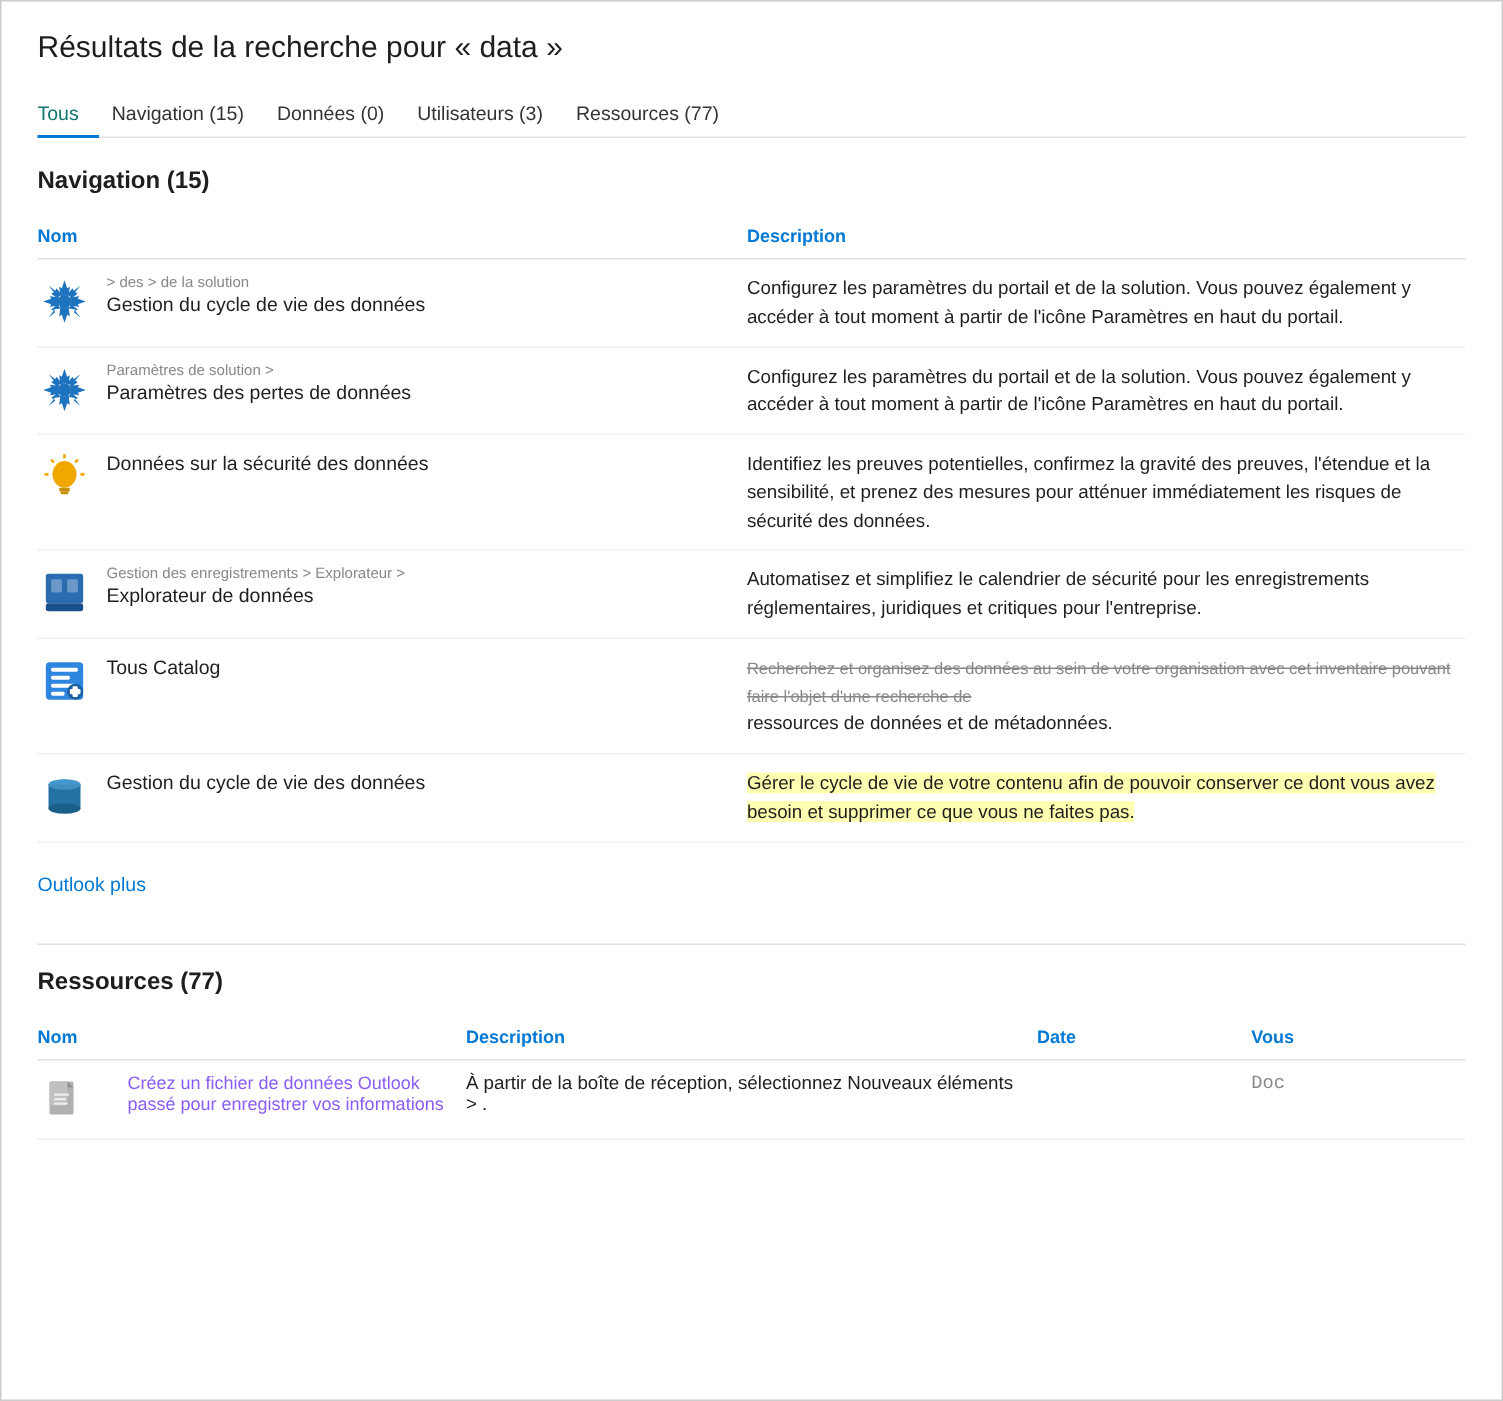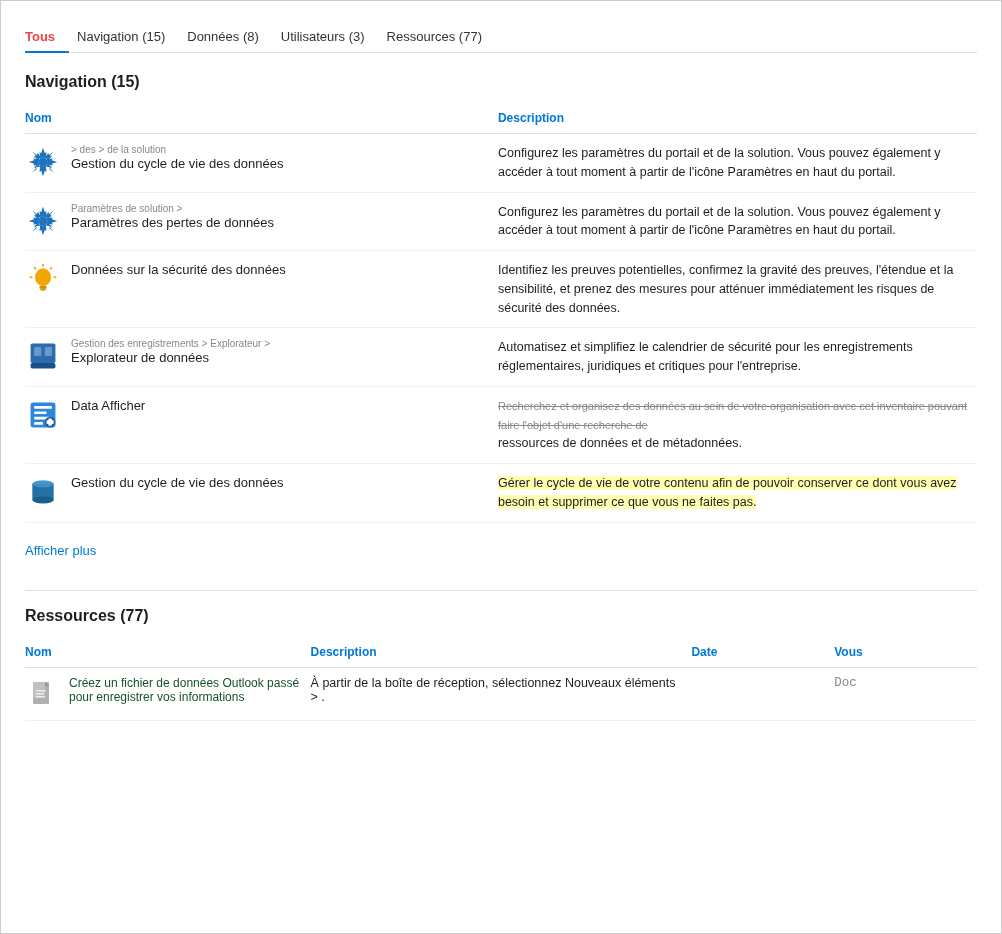--- a/index.html
+++ b/index.html
@@ -31,22 +31,22 @@
     }
     .tab {
       padding: 8px 14px 8px 0;
       cursor: pointer;
       font-size: 13px;
       color: #333;
       position: relative;
       margin-right: 8px;
     }
     .tab.active {
-      color: #ef4444;
-      font-weight: 700;
+      color: #0f766e;
+      font-weight: 400;
     }
     .tab.active::after {
       content: '';
       position: absolute;
       bottom: -1px;
       left: 0;
       right: 0;
       height: 2px;
       background: #0078d4;
     }
@@ -183,25 +183,26 @@
     }
     .nav-col-desc {
       width: 52%;
     }
   </style>
 </head>
 <body>
 
 <div class="page-container">
 
+  <h1 class="page-title">Résultats de la recherche pour « data »</h1>
 
   <div class="tabs-row">
     <div class="tab active">Tous</div>
     <div class="tab">Navigation (15)</div>
-    <div class="tab">Données (8)</div>
+    <div class="tab">Données (0)</div>
     <div class="tab">Utilisateurs (3)</div>
     <div class="tab">Ressources (77)</div>
   </div>
 
   <div>
     <h2 class="section-title">Navigation (15)</h2>
 
     <table class="nav-table">
       <thead>
         <tr>
@@ -296,21 +297,21 @@
         <rect x="4" y="4" width="28" height="28" rx="3" fill="#2e86de"></rect>
         <rect x="8" y="8" width="20" height="3" rx="1" fill="#fff"></rect>
         <rect x="8" y="14" width="14" height="3" rx="1" fill="#fff"></rect>
         <rect x="8" y="20" width="18" height="3" rx="1" fill="#fff"></rect>
         <rect x="8" y="26" width="10" height="3" rx="1" fill="#fff"></rect>
         <circle cx="26" cy="26" r="6" fill="#1a5fa0"></circle>
         <rect x="24" y="22" width="4" height="8" rx="1" fill="#fff"></rect>
         <rect x="22" y="24" width="8" height="4" rx="1" fill="#fff"></rect>
       </svg>
                 </div>
-                <div><span class="nav-item-name">Data Afficher</span></div>
+                <div><span class="nav-item-name">Tous Catalog</span></div>
               </div>
             </td>
             <td class="desc-cell nav-col-desc"><span class="desc-strikethrough">Recherchez et organisez des données au sein de votre organisation avec cet inventaire pouvant faire l'objet d'une recherche de</span><br><span>ressources de données et de métadonnées.</span></td>
           </tr>
           <tr>
             <td class="nav-col-name">
               <div class="name-cell">
                 <div class="icon-wrapper">
                   <svg class="icon-cylinder" viewBox="0 0 36 36" xmlns="http://www.w3.org/2000/svg">
         <ellipse cx="18" cy="9" rx="12" ry="4" fill="#2980b9"></ellipse>
@@ -320,21 +321,21 @@
       </svg>
                 </div>
                 <div><span class="nav-item-name">Gestion du cycle de vie des données</span></div>
               </div>
             </td>
             <td class="desc-cell nav-col-desc"><span style="background: rgba(255, 255, 0, 0.3);">Gérer le cycle de vie de votre contenu afin de pouvoir conserver ce dont vous avez besoin et supprimer ce que vous ne faites pas.</span></td>
           </tr>
         </tbody>
     </table>
 
-    <span class="afficher-plus">Afficher plus</span>
+    <span class="afficher-plus">Outlook plus</span>
   </div>
 
   <hr class="section-divider">
 
   <div>
     <h2 class="section-title">Ressources (77)</h2>
 
     <table class="res-table">
       <thead>
         <tr>
@@ -351,21 +352,21 @@
                 <div class="icon-wrapper">
                   <svg class="icon-doc" viewBox="0 0 28 28" xmlns="http://www.w3.org/2000/svg">
         <rect x="4" y="2" width="16" height="22" rx="1" fill="#b0b0b0"></rect>
         <rect x="4" y="2" width="12" height="16" rx="1" fill="#c0c0c0"></rect>
         <polygon points="16,2 20,6 16,6" fill="#909090"></polygon>
         <rect x="7" y="10" width="10" height="1.5" rx="0.5" fill="#fff" opacity="0.7"></rect>
         <rect x="7" y="13" width="8" height="1.5" rx="0.5" fill="#fff" opacity="0.7"></rect>
         <rect x="7" y="16" width="9" height="1.5" rx="0.5" fill="#fff" opacity="0.7"></rect>
       </svg>
                 </div>
-                <span style="font-size: 12px; color: #14532d;">Créez un fichier de données Outlook passé pour enregistrer vos informations</span>
+                <span style="font-size: 12px; color: #8b5cf6; margin-left: 16px;">Créez un fichier de données Outlook passé pour enregistrer vos informations</span>
               </div>
             </td>
             <td>À partir de la boîte de réception, sélectionnez Nouveaux éléments &gt; .</td>
             <td></td>
             <td style="color: rgb(136, 136, 136); font-family: Liberation Mono, monospace;">Doc</td>
           </tr>
         </tbody>
     </table>
   </div>
 </div>

